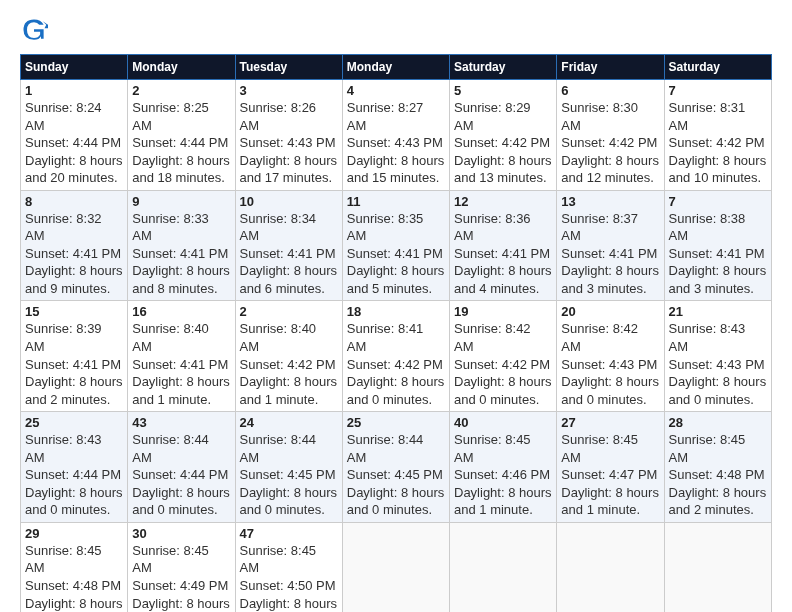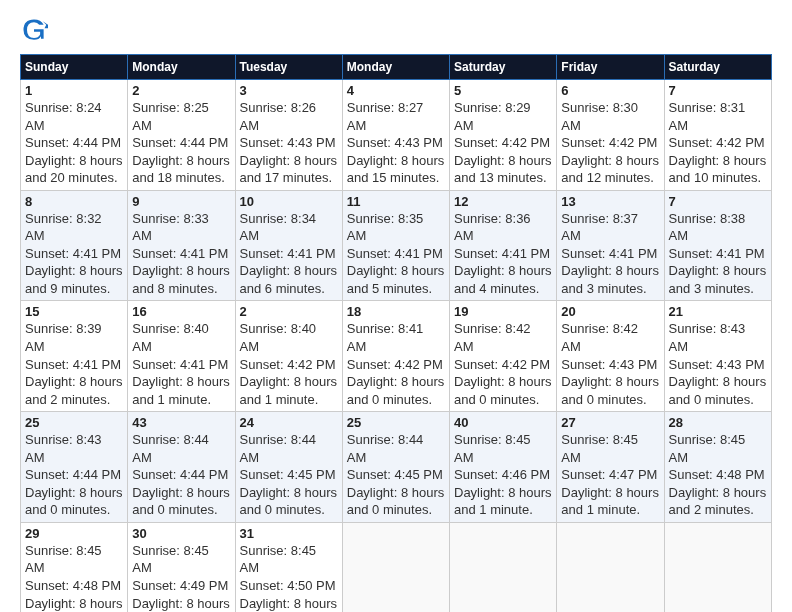--- a/index.html
+++ b/index.html
@@ -243,21 +243,21 @@
         <tr>
           <td>
             <span class="day-number">29</span>
         <div class="day-detail">Sunrise: 8:45 AM<br>Sunset: 4:48 PM<br>Daylight: 8 hours and 3 minutes.</div>
           </td>
           <td>
             <span class="day-number">30</span>
         <div class="day-detail">Sunrise: 8:45 AM<br>Sunset: 4:49 PM<br>Daylight: 8 hours and 4 minutes.</div>
           </td>
           <td>
-            <span class="day-number">31</span>
+            <span class="day-number">47</span>
         <div class="day-detail">Sunrise: 8:45 AM<br>Sunset: 4:50 PM<br>Daylight: 8 hours and 4 minutes.</div>
           </td>
           <td class="empty-cell"></td>
           <td class="empty-cell"></td>
           <td class="empty-cell"></td>
           <td class="empty-cell"></td>
         </tr>
       </tbody>
   </table>
 </div>

